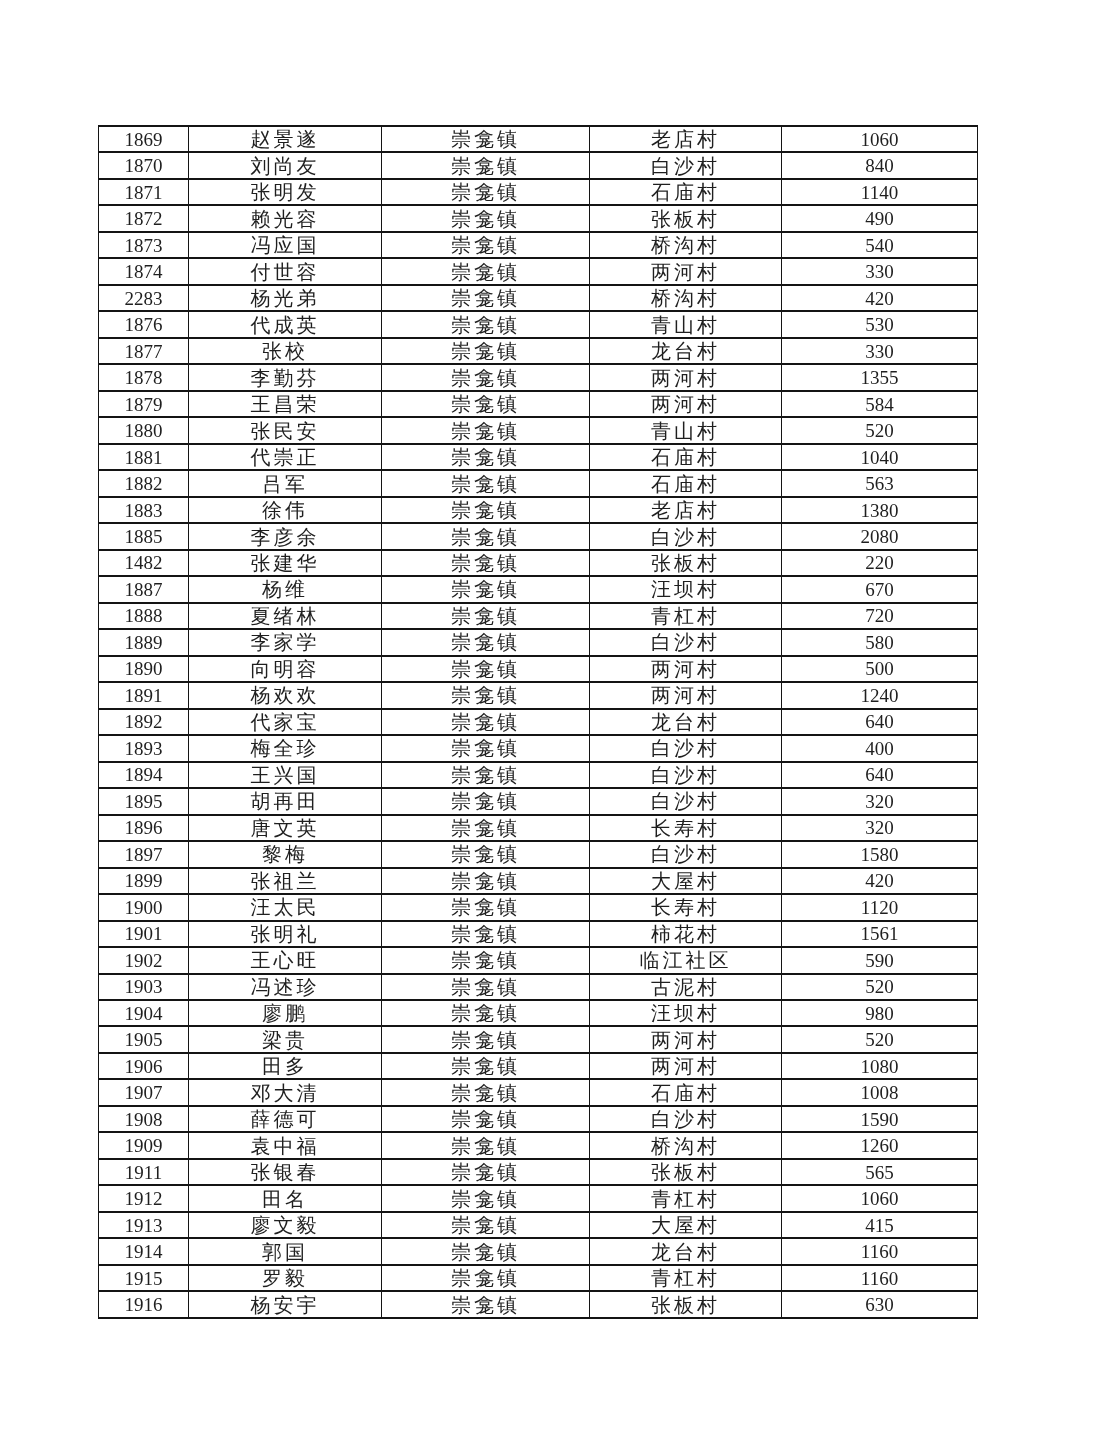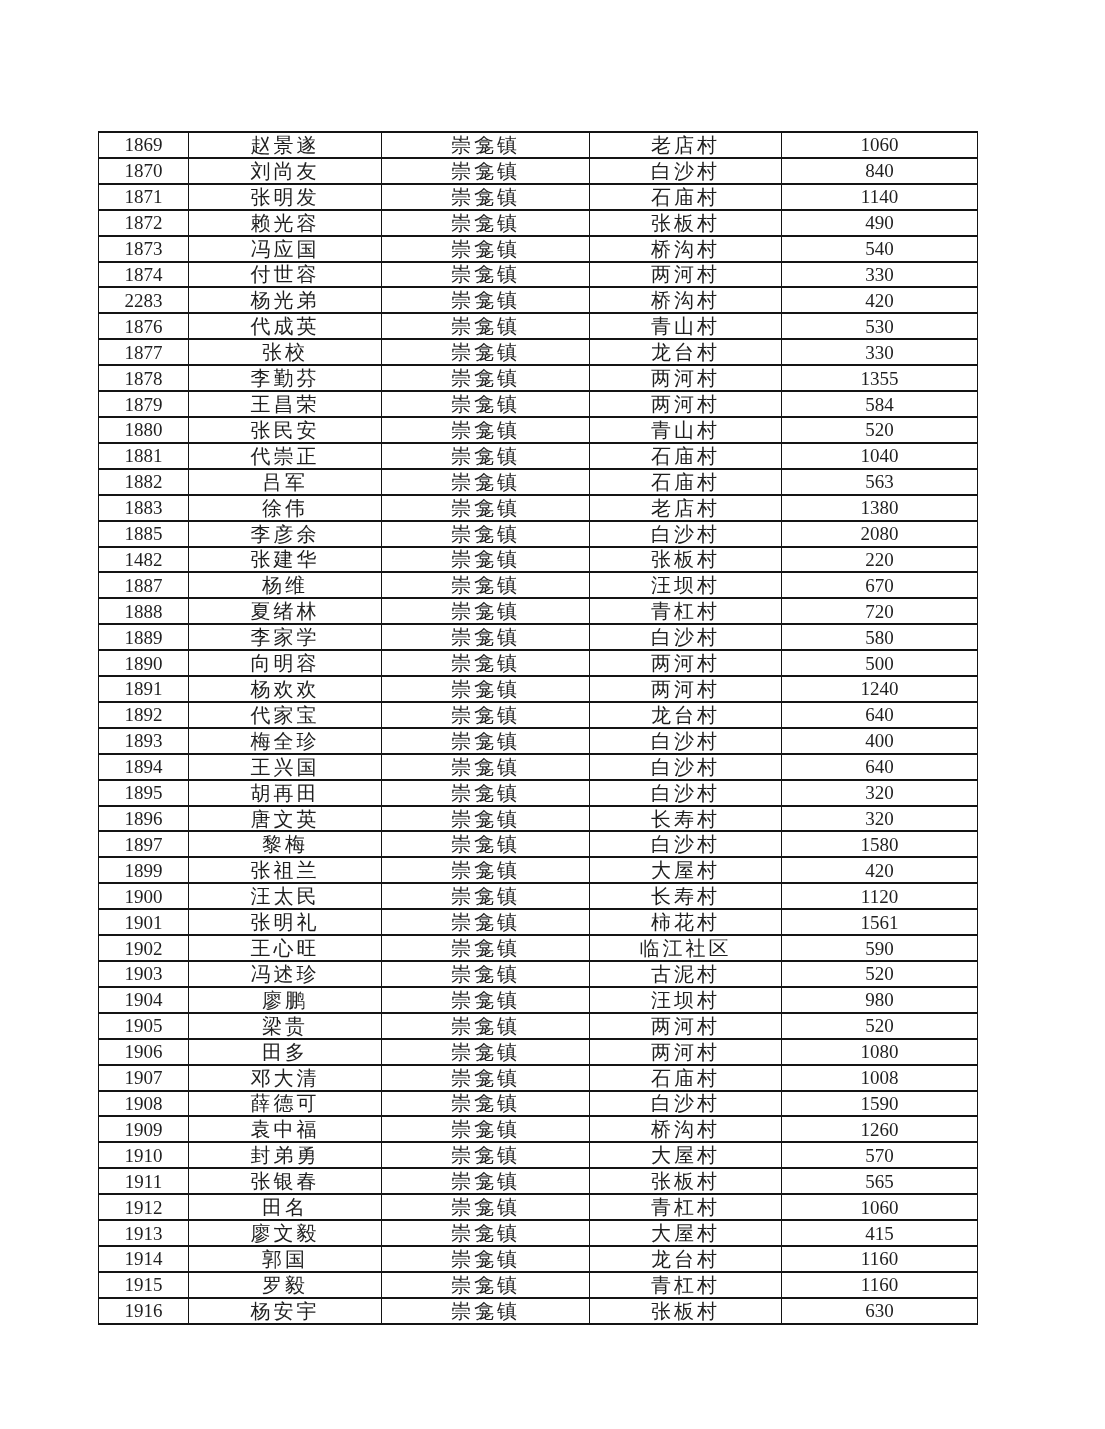--- a/index.html
+++ b/index.html
@@ -12,21 +12,21 @@
     width: 1105px;
     height: 1429px;
     background: #ffffff;
     font-family: "Liberation Serif", "DejaVu Serif", serif;
     color: #1c1c1c;
     overflow: hidden;
   }
   table.data-table {
     position: absolute;
     left: 98px;
-    top: 131px;
+    top: 125px;
     width: 879px;
     height: 1194px;
     border-collapse: collapse;
     table-layout: fixed;
   }
   table.data-table td {
     border-left: 1px solid #141414;
     border-right: 1px solid #141414;
     border-top: 2px solid #141414;
     border-bottom: 2px solid #141414;
@@ -327,27 +327,20 @@
     <td class="num">1590</td>
   </tr>
         <tr>
     <td class="num">1909</td>
     <td class="cjk">袁中福</td>
     <td class="cjk">崇龛镇</td>
     <td class="cjk">桥沟村</td>
     <td class="num">1260</td>
   </tr>
         <tr>
-    <td class="num">1910</td>
-    <td class="cjk">封弟勇</td>
-    <td class="cjk">崇龛镇</td>
-    <td class="cjk">大屋村</td>
-    <td class="num">570</td>
-  </tr>
-        <tr>
     <td class="num">1911</td>
     <td class="cjk">张银春</td>
     <td class="cjk">崇龛镇</td>
     <td class="cjk">张板村</td>
     <td class="num">565</td>
   </tr>
         <tr>
     <td class="num">1912</td>
     <td class="cjk">田名</td>
     <td class="cjk">崇龛镇</td>

